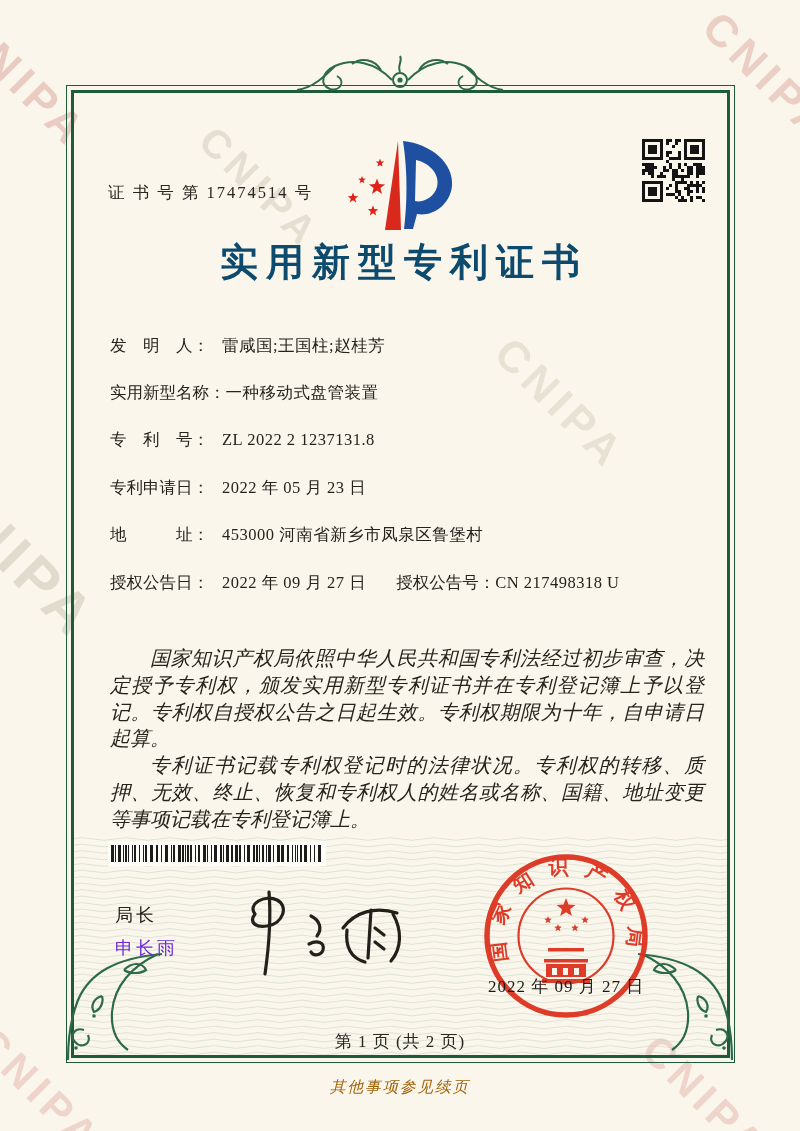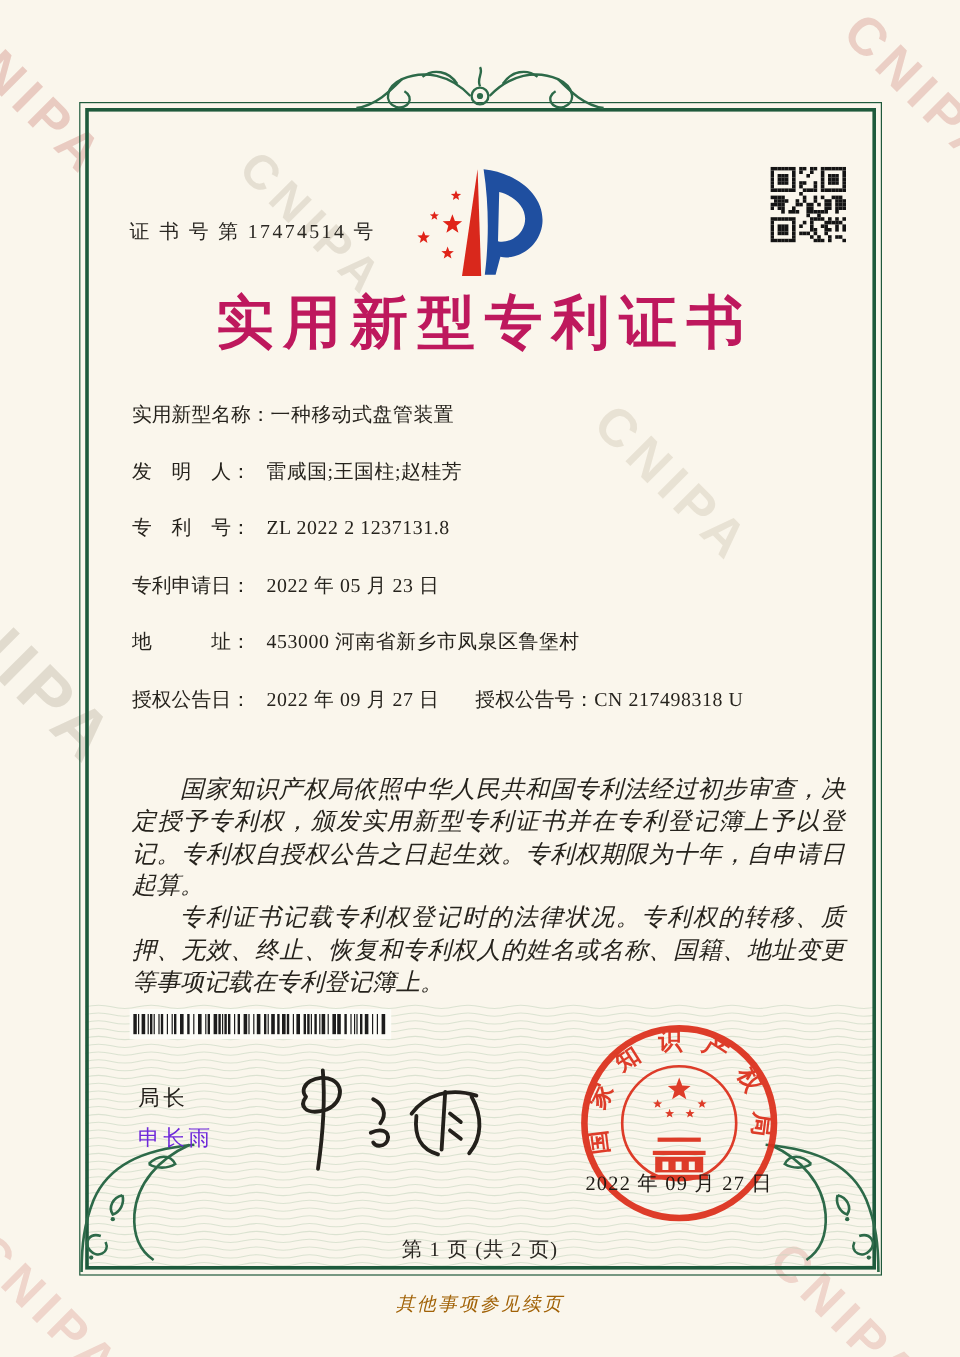--- a/index.html
+++ b/index.html
@@ -5,22 +5,22 @@
   html,body{margin:0;padding:0;}
   body{background:#e8e4d8;font-family:"Liberation Serif","DejaVu Serif",serif;}
   #cert{position:relative;width:800px;height:1131px;margin:0 auto;background:#faf6ec;overflow:hidden;}
   .wm{position:absolute;font-family:"Liberation Sans","DejaVu Sans",sans-serif;font-weight:bold;
       letter-spacing:6px;transform:rotate(45deg);transform-origin:top left;white-space:nowrap;pointer-events:none;}
   
   .frame-outer{position:absolute;left:66px;top:85px;width:669px;height:978px;border:1px solid #1e5a3c;box-sizing:border-box;}
   .frame-inner{position:absolute;left:71px;top:90px;width:659px;height:968px;border:3px solid #1e5a3c;box-sizing:border-box;}
   
   .cert-no{position:absolute;left:108px;top:138px;font-size:16.5px;letter-spacing:2px;color:#2a2722;margin-top:44px;}
-  .main-title{position:absolute;left:0;top:237px;width:800px;text-align:center;font-size:48px;font-weight:bold;
-      letter-spacing:8px;text-indent:8px;color:#be185d;}
+  .main-title{position:absolute;left:0;top:237px;width:800px;text-align:center;font-size:38px;font-weight:bold;
+      letter-spacing:8px;text-indent:8px;color:#0c4a6e;}
   
   #fields-list{position:absolute;left:110px;top:322px;width:600px;}
   .field-row{height:47.4px;display:flex;align-items:center;font-size:16.5px;color:#26231d;white-space:nowrap;}
   .f-label{display:inline-block;min-width:112px;}
   .f-value{letter-spacing:0.5px;}
   .f-label2{margin-left:30px;}
   
   #paragraphs{position:absolute;left:110px;top:645px;width:594px;}
   .body-para{margin:0;font-size:20px;line-height:26.8px;text-align:justify;text-indent:2em;
       font-style:italic;color:#26231d;}
@@ -362,26 +362,26 @@
       <rect x="9" y="60" width="3" height="3" fill="#141414"></rect>
       <rect x="12" y="60" width="3" height="3" fill="#141414"></rect>
       <rect x="15" y="60" width="3" height="3" fill="#141414"></rect>
       <rect x="18" y="60" width="3" height="3" fill="#141414"></rect>
     </svg>
 
   <div class="main-title">实用新型专利证书</div>
 
   <div id="fields-list">
       <div class="field-row">
+        <span class="f-label">发　明　人：</span>
+        <span class="f-value">雷咸国;王国柱;赵桂芳</span>
+      </div>
+      <div class="field-row">
         <span class="f-label">实用新型名称：</span>
         <span class="f-value">一种移动式盘管装置</span>
-      </div>
-      <div class="field-row">
-        <span class="f-label">发　明　人：</span>
-        <span class="f-value">雷咸国;王国柱;赵桂芳</span>
       </div>
       <div class="field-row">
         <span class="f-label">专　利　号：</span>
         <span class="f-value">ZL 2022 2 1237131.8</span>
       </div>
       <div class="field-row">
         <span class="f-label">专利申请日：</span>
         <span class="f-value">2022 年 05 月 23 日</span>
       </div>
       <div class="field-row">

